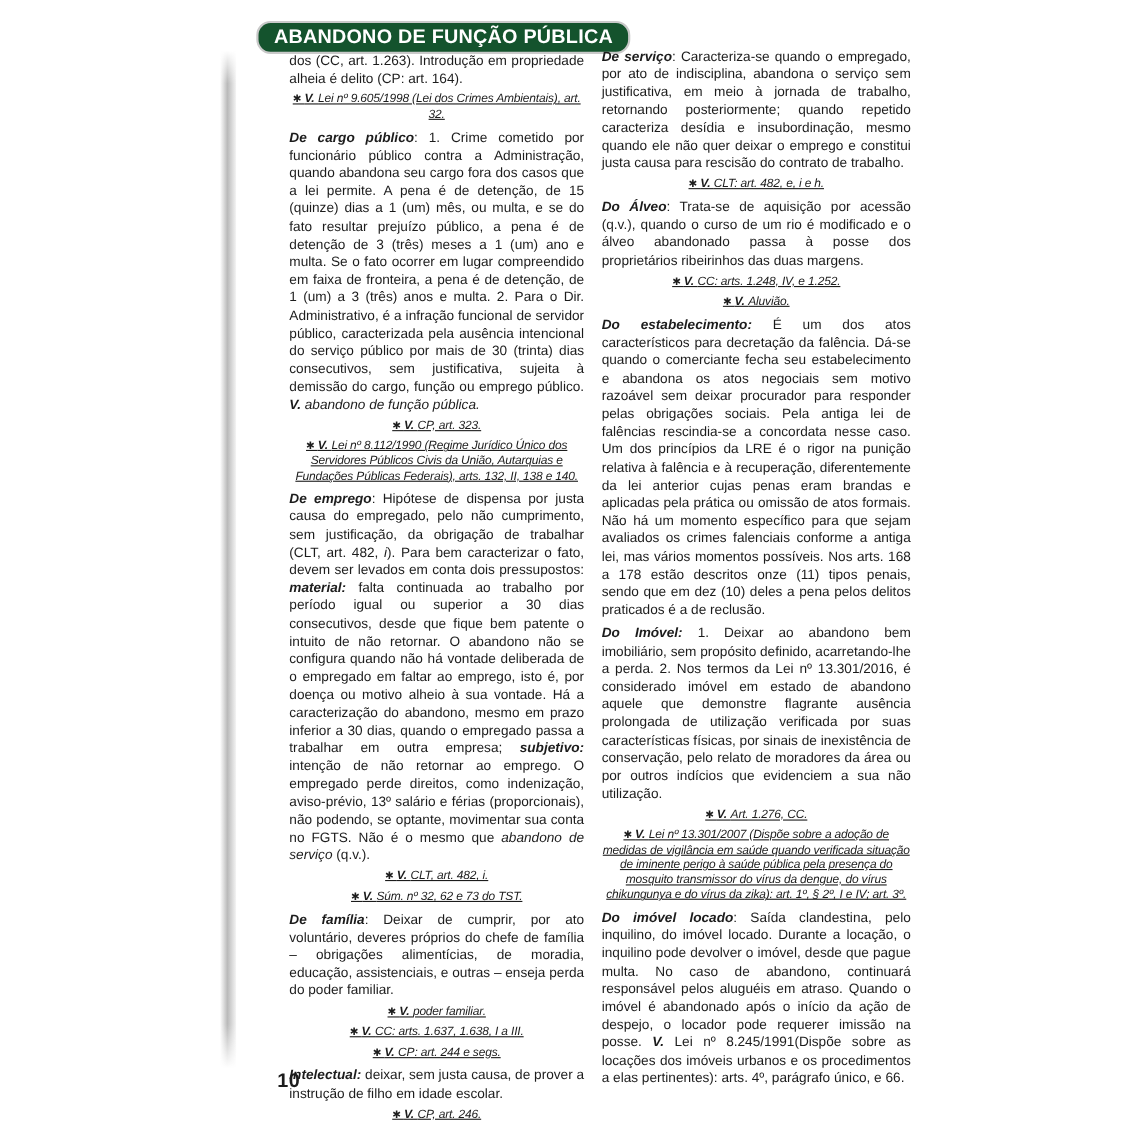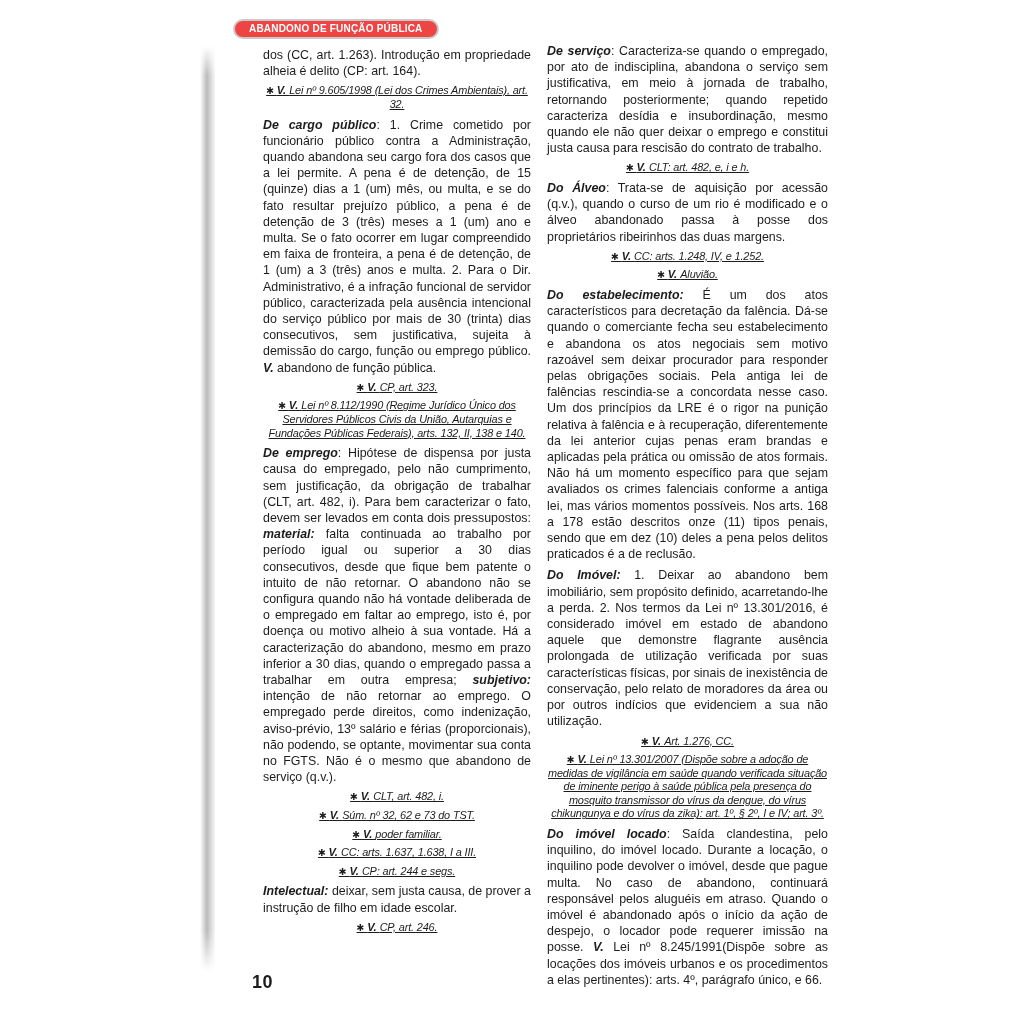--- a/index.html
+++ b/index.html
@@ -13,25 +13,25 @@
   
   .gutter{
     position:absolute;left:200px;top:46px;width:15px;height:925px;
     background:linear-gradient(to right, rgba(90,90,90,0) 0%, rgba(90,90,90,0.42) 45%, rgba(90,90,90,0.05) 100%);
     -webkit-mask-image:linear-gradient(to bottom, transparent 0, #000 30px, #000 calc(100% - 40px), transparent 100%);
     mask-image:linear-gradient(to bottom, transparent 0, #000 30px, #000 calc(100% - 40px), transparent 100%);
   }
 
   .badge{
     position:absolute;left:233px;top:19px;
-    background:#ef4444;color:#ffffff;
+    background:#14532d;color:#ffffff;
     border:2px solid #c9c9c9;
     border-radius:13px;
     padding:2px 14px 3px 14px;
-    font-weight:bold;font-size:10px;letter-spacing:.2px;
+    font-weight:bold;font-size:18px;letter-spacing:.2px;
     white-space:nowrap;
   }
 
   .col{position:absolute;text-align:justify;margin-left:28px;}
   .col-left{left:235px;top:47px;width:268px;}
   .col-right{left:519px;top:43px;width:281px;}
 
   p.para{
     margin:0 0 5px 0;
     font-size:12.4px;line-height:16.2px;
@@ -39,21 +39,21 @@
     hyphens:auto;-webkit-hyphens:auto;
   }
   p.ref{
     margin:0 0 5px 0;
     font-size:10.9px;line-height:13.6px;
     text-align:center;
     text-decoration:underline;
   }
   
   .r-n{font-style:normal;}
-  .r-i{}
+  .r-i{font-style:italic;}
   .r-hw{font-weight:bold;font-style:italic;}
   .r-bi{font-weight:bold;font-style:italic;}
   .r-st{font-style:normal;font-weight:bold;font-size:9.5px;}
   p.ref .r-bi{font-size:11px;}
   p.ref .r-ri{font-style:italic;letter-spacing:-0.15px;}
 
   .pagenum{
     position:absolute;left:252px;top:972px;
     font-weight:bold;font-size:18px;letter-spacing:.5px;
   }
@@ -70,20 +70,21 @@
 
   <div class="col col-left" id="col-left">
       <p class="para"><span class="r-n">dos (CC, art. 1.263). Introdução em propriedade alheia é delito (CP: art. 164).</span></p>
       <p class="ref"><span class="r-st">✱ </span><span class="r-bi">V. </span><span class="r-ri">Lei nº 9.605/1998 (Lei dos Crimes Ambientais), art. 32.</span></p>
       <p class="para"><span class="r-hw">De cargo público</span><span class="r-n">: 1. Crime cometido por funcionário público contra a Administração, quando abandona seu cargo fora dos casos que a lei permite. A pena é de detenção, de 15 (quinze) dias a 1 (um) mês, ou multa, e se do fato resultar prejuízo público, a pena é de detenção de 3 (três) meses a 1 (um) ano e multa. Se o fato ocorrer em lugar compreendido em faixa de fronteira, a pena é de detenção, de 1 (um) a 3 (três) anos e multa. 2. Para o Dir. Administrativo, é a infração funcional de servidor público, caracterizada pela ausência intencional do serviço público por mais de 30 (trinta) dias consecutivos, sem justificativa, sujeita à demissão do cargo, função ou emprego público. </span><span class="r-bi">V. </span><span class="r-i">abandono de função pública.</span></p>
       <p class="ref"><span class="r-st">✱ </span><span class="r-bi">V. </span><span class="r-ri">CP, art. 323.</span></p>
       <p class="ref"><span class="r-st">✱ </span><span class="r-bi">V. </span><span class="r-ri">Lei nº 8.112/1990 (Regime Jurídico Único dos Servidores Públicos Civis da União, Autarquias e Fundações Públicas Federais), arts. 132, II, 138 e 140.</span></p>
       <p class="para"><span class="r-hw">De emprego</span><span class="r-n">: Hipótese de dispensa por justa causa do empregado, pelo não cumprimento, sem justificação, da obrigação de trabalhar (CLT, art. 482, </span><span class="r-i">i</span><span class="r-n">). Para bem caracterizar o fato, devem ser levados em conta dois pressupostos: </span><span class="r-bi">material:</span><span class="r-n"> falta continuada ao trabalho por período igual ou superior a 30 dias consecutivos, desde que fique bem patente o intuito de não retornar. O abandono não se configura quando não há vontade deliberada de o empregado em faltar ao emprego, isto é, por doença ou motivo alheio à sua vontade. Há a caracterização do abandono, mesmo em prazo inferior a 30 dias, quando o empregado passa a trabalhar em outra empresa; </span><span class="r-bi">subjetivo:</span><span class="r-n"> intenção de não retornar ao emprego. O empregado perde direitos, como indenização, aviso-prévio, 13º salário e férias (proporcionais), não podendo, se optante, movimentar sua conta no FGTS. Não é o mesmo que </span><span class="r-i">abandono de serviço</span><span class="r-n"> (q.v.).</span></p>
       <p class="ref"><span class="r-st">✱ </span><span class="r-bi">V. </span><span class="r-ri">CLT, art. 482, i.</span></p>
       <p class="ref"><span class="r-st">✱ </span><span class="r-bi">V. </span><span class="r-ri">Súm. nº 32, 62 e 73 do TST.</span></p>
+      <p class="para"><span class="r-hw">De família</span><span class="r-n">: Deixar de cumprir, por ato voluntário, deveres próprios do chefe de família – obrigações alimentícias, de moradia, educação, assistenciais, e outras – enseja perda do poder familiar.</span></p>
       <p class="ref"><span class="r-st">✱ </span><span class="r-bi">V. </span><span class="r-ri">poder familiar.</span></p>
       <p class="ref"><span class="r-st">✱ </span><span class="r-bi">V. </span><span class="r-ri">CC: arts. 1.637, 1.638, I a III.</span></p>
       <p class="ref"><span class="r-st">✱ </span><span class="r-bi">V. </span><span class="r-ri">CP: art. 244 e segs.</span></p>
       <p class="para"><span class="r-hw">Intelectual:</span><span class="r-n"> deixar, sem justa causa, de prover a instrução de filho em idade escolar.</span></p>
       <p class="ref"><span class="r-st">✱ </span><span class="r-bi">V. </span><span class="r-ri">CP, art. 246.</span></p>
     </div>
   <div class="col col-right" id="col-right">
       <p class="para"><span class="r-hw">De serviço</span><span class="r-n">: Caracteriza-se quando o empregado, por ato de indisciplina, abandona o serviço sem justificativa, em meio à jornada de trabalho, retornando posteriormente; quando repetido caracteriza desídia e insubordinação, mesmo quando ele não quer deixar o emprego e constitui justa causa para rescisão do contrato de trabalho.</span></p>
       <p class="ref"><span class="r-st">✱ </span><span class="r-bi">V. </span><span class="r-ri">CLT: art. 482, e, i e h.</span></p>
       <p class="para"><span class="r-hw">Do Álveo</span><span class="r-n">: Trata-se de aquisição por acessão (q.v.), quando o curso de um rio é modificado e o álveo abandonado passa à posse dos proprietários ribeirinhos das duas margens.</span></p>

